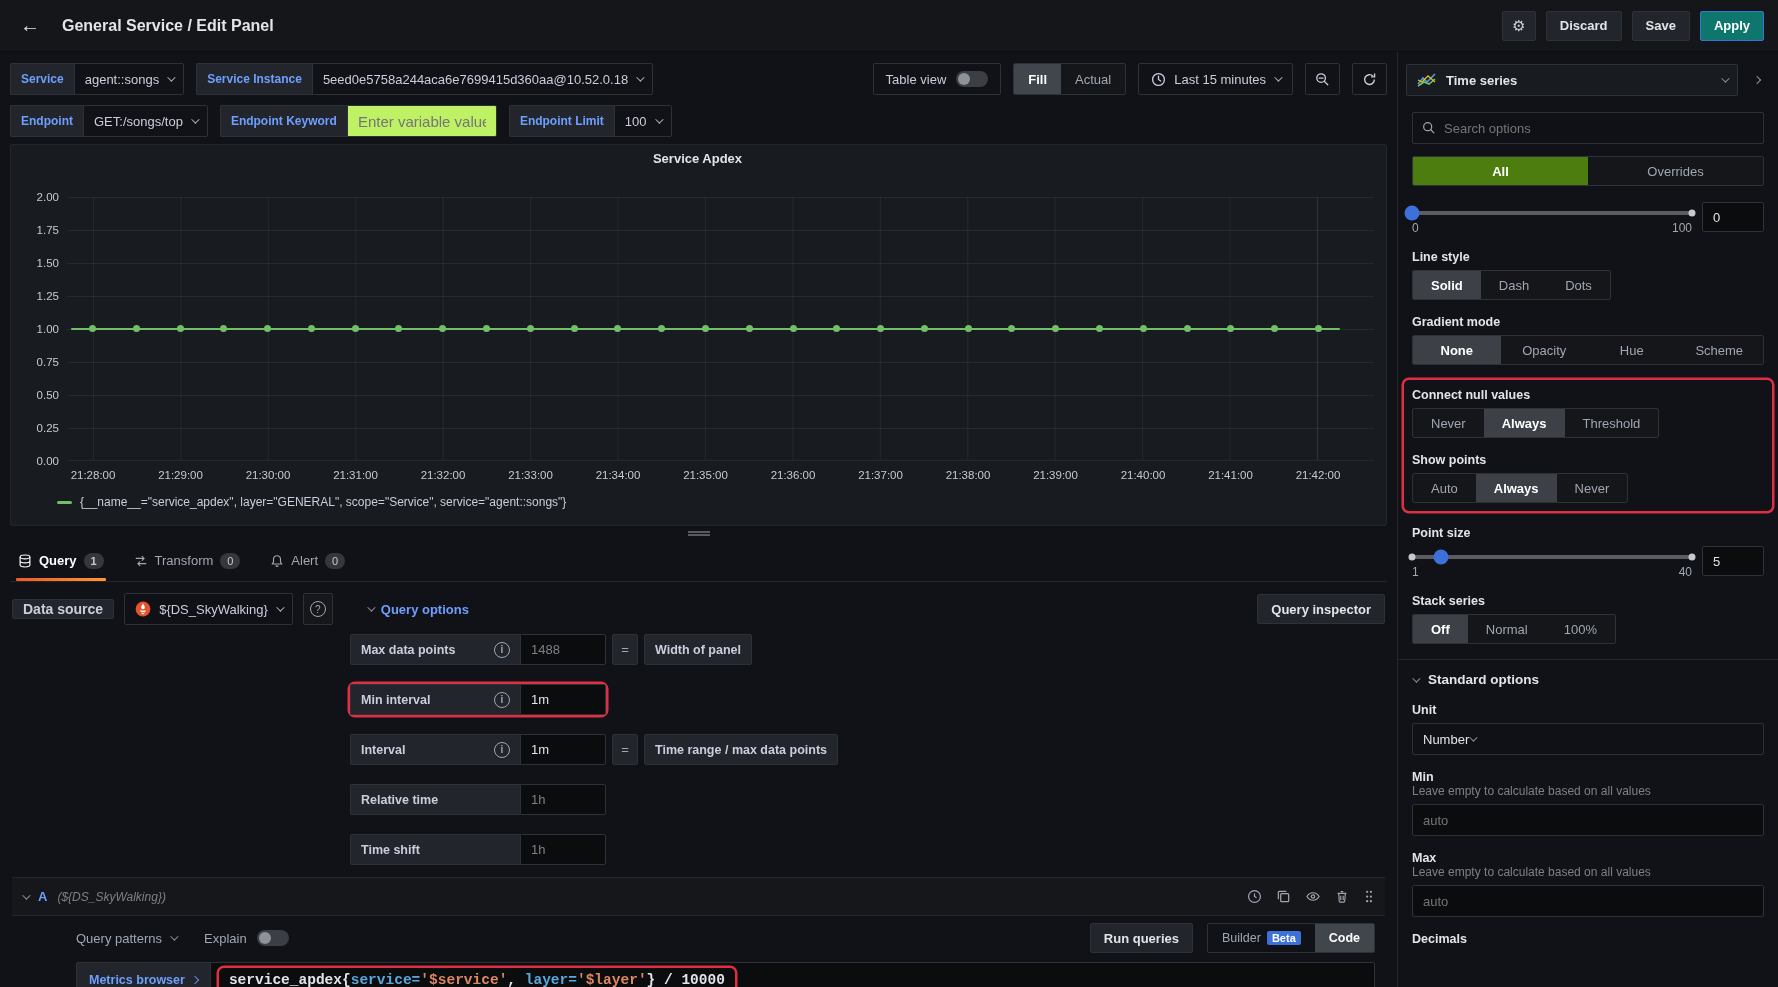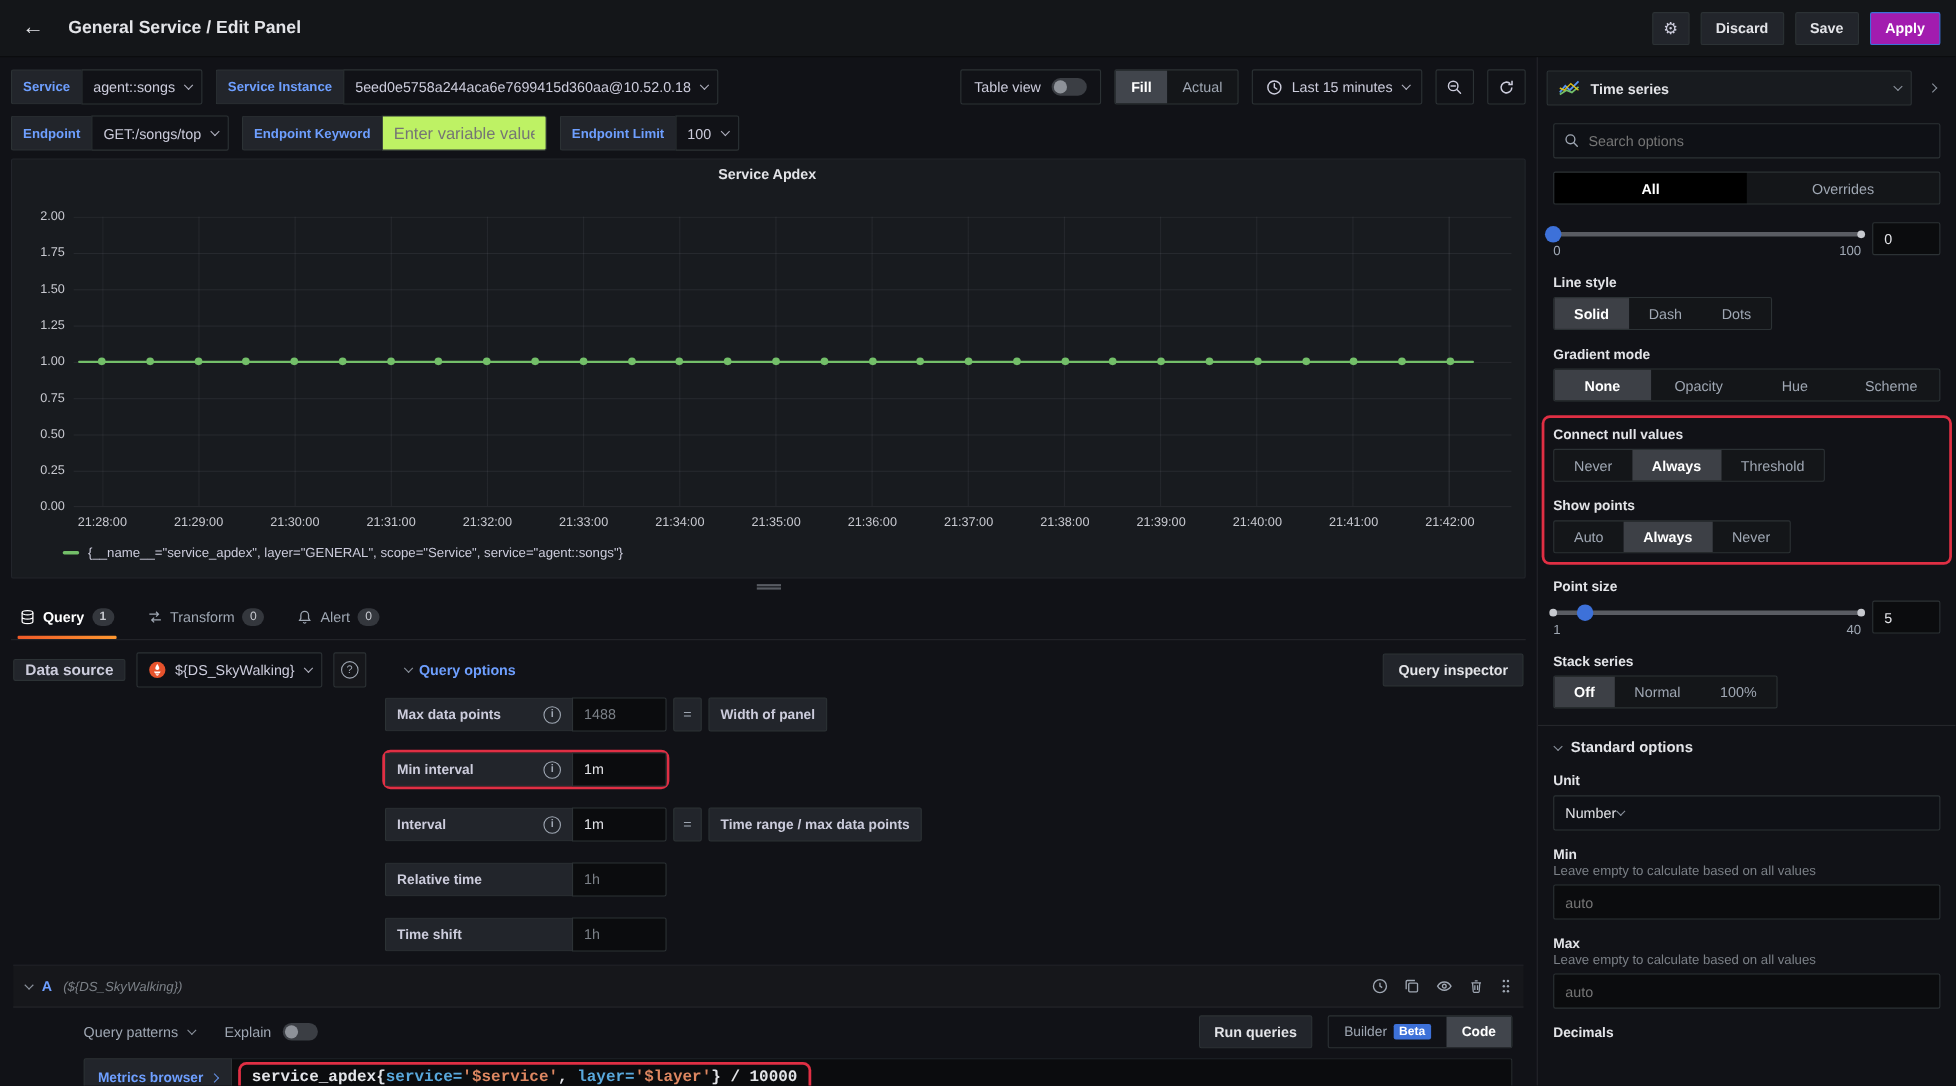--- a/index.html
+++ b/index.html
@@ -18,21 +18,21 @@
   }
   .h-left { display:flex; align-items:center; gap:16px; }
   .back-btn { width:32px; height:32px; border-radius:50%; display:flex; align-items:center;
     justify-content:center; color:#e3e4e8; font-size:20px; cursor:pointer; background:transparent; border:none; }
   .page-title { font-size:16px; font-weight:bold; color:#e3e4e8; }
   .h-right { display:flex; align-items:center; gap:10px; }
   .icon-btn { width:34px; height:30px; background:#22252b; border:1px solid #2c3235; border-radius:2px;
     color:#ccccdc; display:flex; align-items:center; justify-content:center; font-size:15px; cursor:pointer; }
   .btn { height:30px; padding:0 13px; border-radius:2px; border:1px solid #2c3235; background:#22252b;
     color:#e3e4e8; font-size:13px; font-weight:bold; cursor:pointer; }
-  .btn.primary { background:#a21caf; border-color:#3d71d9; color:#fff; }
+  .btn.primary { background:#0f766e; border-color:#3d71d9; color:#fff; }
 
   
   .workbench { flex:1; display:flex; min-height:0; }
   .main { flex:1; min-width:0; display:flex; flex-direction:column; padding:6px 10px 0 10px; }
   .sidebar { flex:0 0 381px; border-left:1px solid #25262b; background:#111217; display:flex; flex-direction:column; }
 
   
   .toolbar-row { display:flex; align-items:center; gap:12px; margin:3px 0; height:36px; }
   .var-pill { display:flex; align-items:stretch; height:32px; }
   .var-label { background:#22252b; color:#6e9fff; font-weight:bold; font-size:12px;
@@ -153,21 +153,21 @@
   .viz-collapse { width:26px; height:32px; display:flex; align-items:center; justify-content:center; cursor:pointer; color:#9fa7b3; }
   .side-scroll { flex:1; overflow:hidden; padding:10px 14px 0 14px; }
   .search-box { height:32px; background:#0f1116; border:1px solid #2c3235; border-radius:2px;
     display:flex; align-items:center; gap:8px; padding:0 9px; margin-bottom:12px; }
   .search-box input { flex:1; background:transparent; border:none; outline:none; color:#ccccdc;
     font-size:13px; font-family:inherit; }
   .side-tabs { display:flex; border:1px solid #2c3235; border-radius:2px; height:30px; overflow:hidden;
     background:#141619; margin-bottom:16px; }
   .side-tab { flex:1; display:flex; align-items:center; justify-content:center; color:#9fa7b3;
     cursor:pointer; font-size:13px; background:transparent; border:none; font-family:inherit; }
-  .side-tab.active { background:#000000; color:#fff; font-weight:bold; }
+  .side-tab.active { background:#4d7c0f; color:#fff; font-weight:bold; }
   .field { margin-bottom:15px; }
   .field-label { font-weight:bold; font-size:12.5px; color:#e3e4e8; margin-bottom:6px; }
   .field-help { font-size:12px; color:#7b8087; margin:-2px 0 6px 0; }
   .radio-group { display:flex; border:1px solid #2c3235; border-radius:2px; height:30px; overflow:hidden;
     background:#141619; width:100%; }
   .radio-group .opt { flex:1; display:flex; align-items:center; justify-content:center; color:#9fa7b3;
     cursor:pointer; font-size:13px; }
   .radio-group .opt.active { background:#3d4046; color:#fff; font-weight:bold; }
   .radio-group.fit { width:fit-content; }
   .radio-group.fit .opt { padding:0 18px; flex:0 0 auto; }

